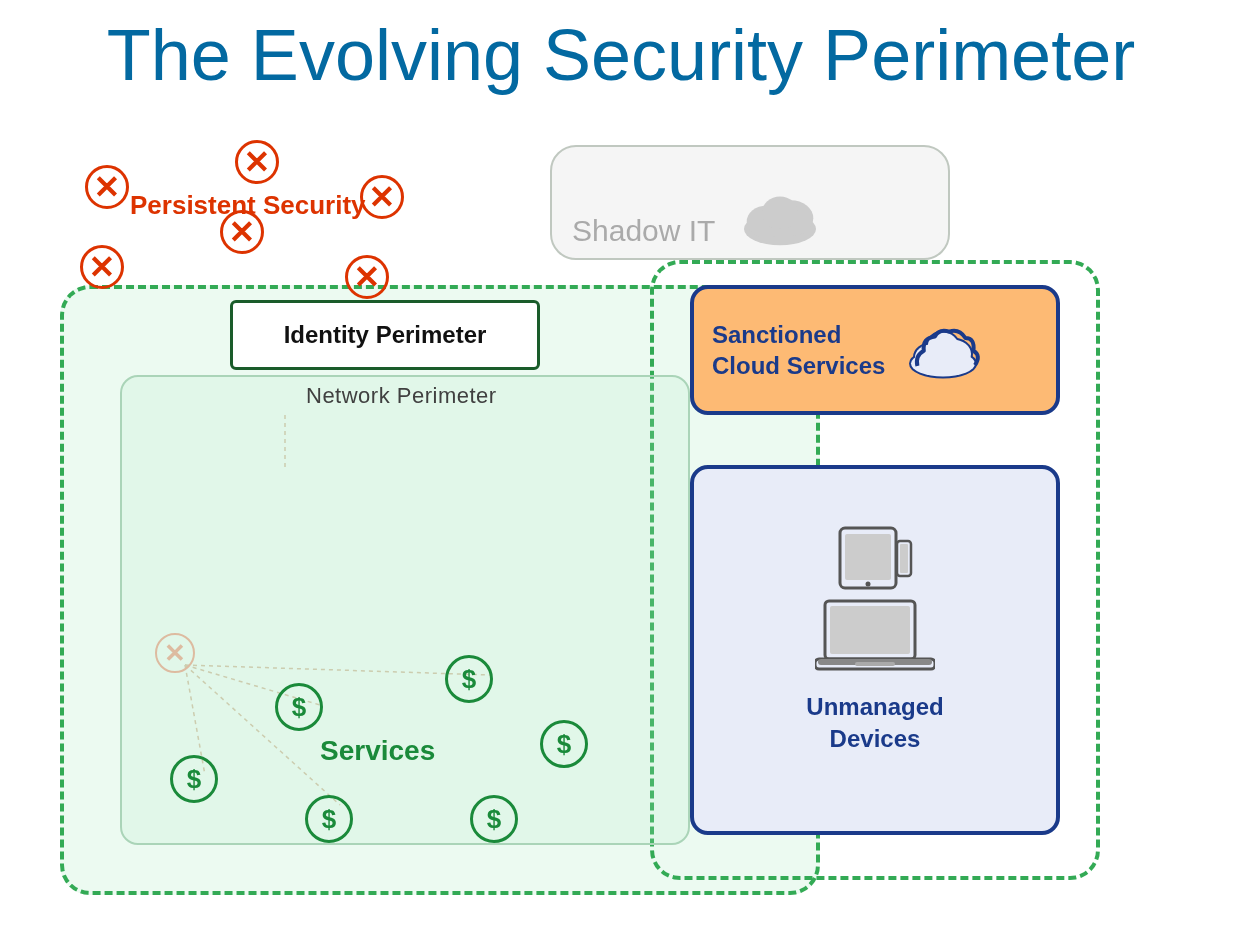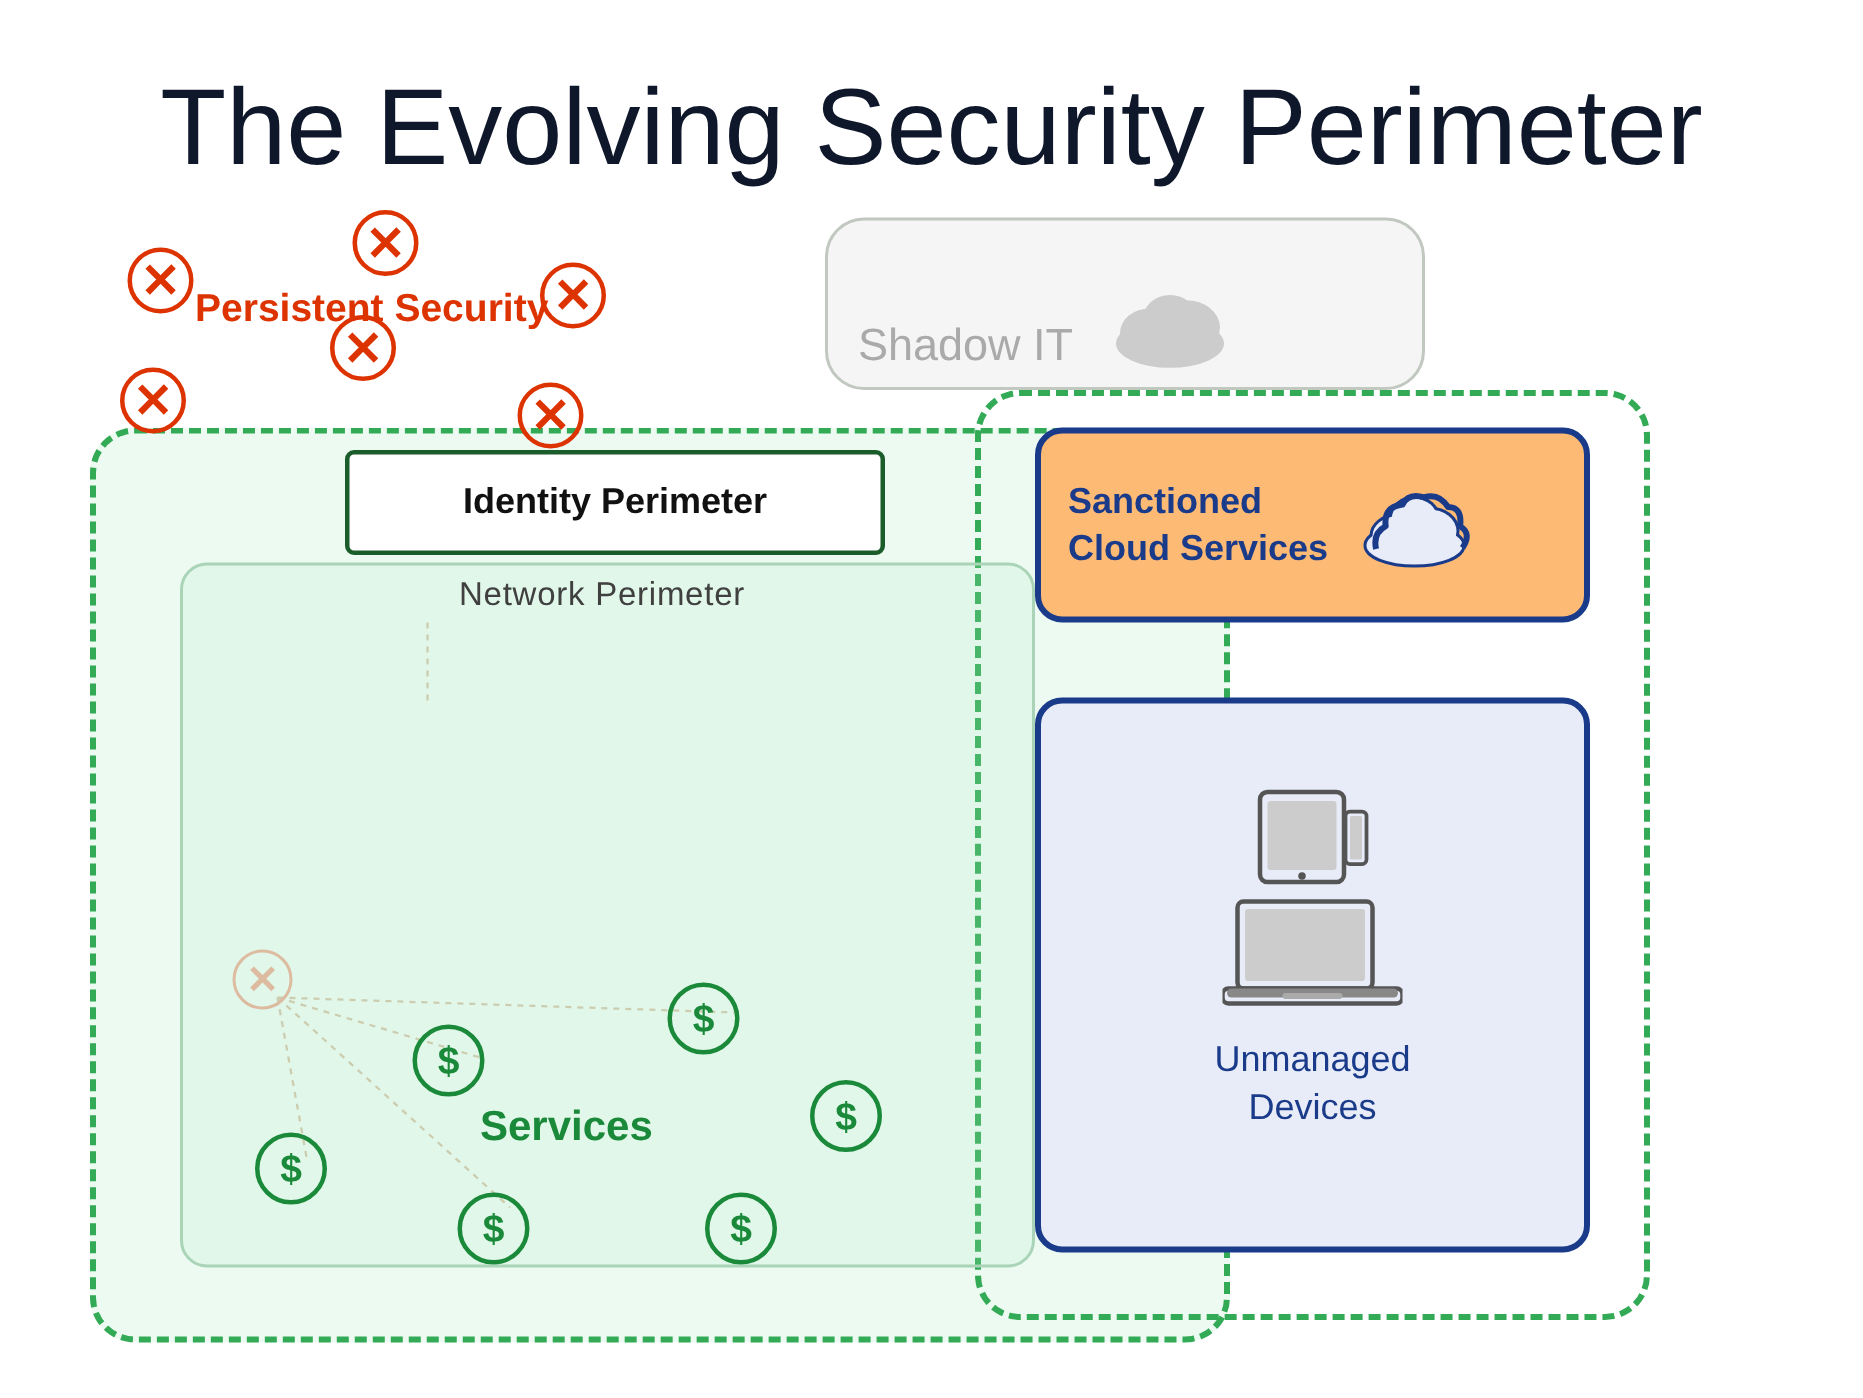--- a/index.html
+++ b/index.html
@@ -7,24 +7,24 @@
       width: 1242px;
       height: 932px;
       background: #ffffff;
       font-family: 'Segoe UI', Arial, sans-serif;
       overflow: hidden;
       position: relative;
     }
 
     .main-title {
       text-align: center;
-      color: #0f172a;
+      color: #0369a1;
       font-size: 72px;
       font-weight: 300;
-      padding-top: 46px;
+      padding-top: 16px;
       line-height: 1.1;
     }
 
     .diagram-area {
       position: absolute;
       top: 135px;
       left: 30px;
       width: 1182px;
       height: 775px;
     }
@@ -61,21 +61,21 @@
       font-size: 22px;
       font-weight: 500;
       letter-spacing: 0.5px;
     }
 
     
     .identity-perimeter-box {
       position: absolute;
       top: 165px;
       left: 200px;
-      width: 360px;
+      width: 310px;
       height: 70px;
       border: 3px solid #1a5c2a;
       border-radius: 6px;
       background: white;
       display: flex;
       align-items: center;
       justify-content: center;
     }
 
     .identity-perimeter-label {
@@ -148,21 +148,21 @@
       flex-direction: column;
       align-items: center;
       justify-content: center;
       gap: 10px;
       padding-bottom: 20px;
     }
 
     .unmanaged-label {
       color: #1a3a8a;
       font-size: 24px;
-      font-weight: 400;
+      font-weight: 700;
       text-align: center;
       line-height: 1.3;
     }
 
     
     .dashed-overlay-right {
       position: absolute;
       top: 125px;
       left: 620px;
       width: 450px;

